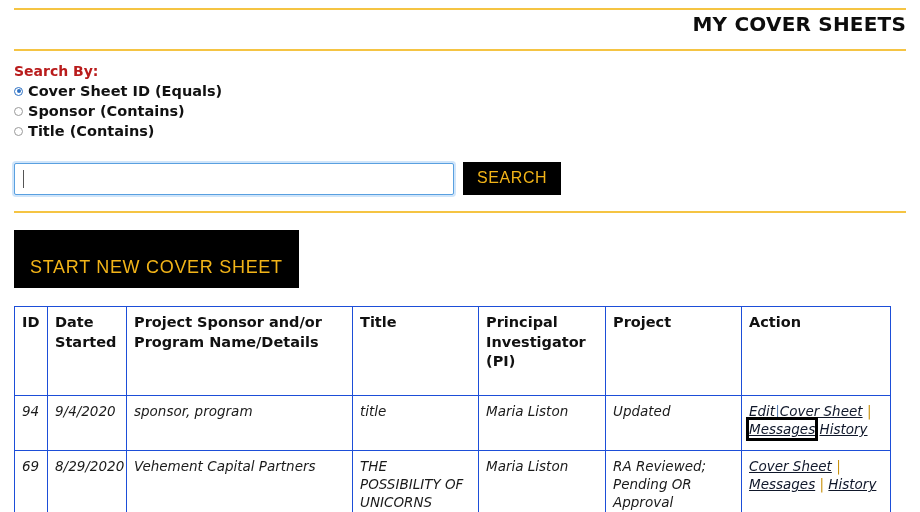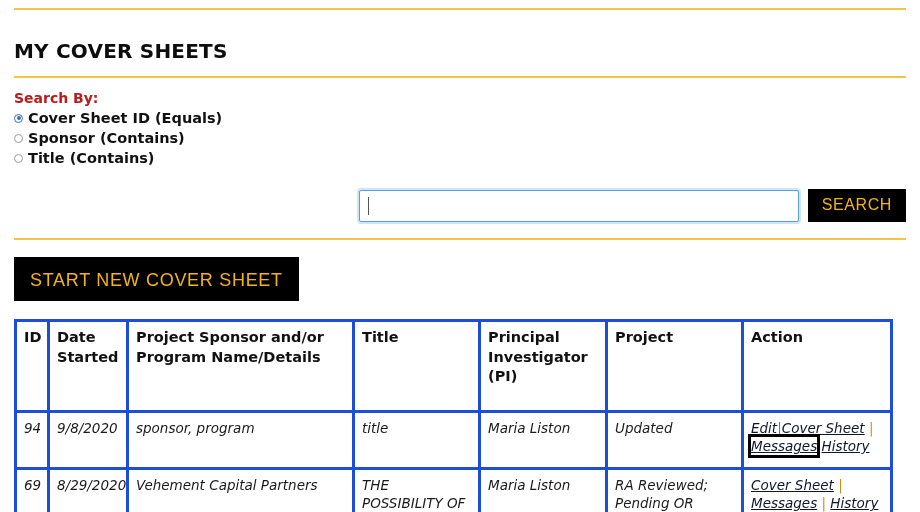--- a/index.html
+++ b/index.html
@@ -26,22 +26,23 @@
     margin: 0;
     height: 0;
   }
   .rule-top { margin-top: 8px; }
 
   #page-title {
     font-size: 20px;
     font-weight: bold;
     letter-spacing: 0.2px;
     color: #0d0d0d;
-    margin: 29px 0 13px 0;
-    font-family: "DejaVu Sans", "Liberation Sans", sans-serif;
+    margin: 2px 0 13px 0;
+    font-family: "DejaVu Sans", "Liberation Sans", sans-serif;
+    text-align: right;
   }
 
   .search-block { margin-top: 12px; }
   .search-by-label {
     font-size: 14px;
     font-weight: bold;
     color: #b91c1c;
     margin-bottom: 3px;
   }
   .radio-row {
@@ -77,21 +78,20 @@
     font-size: 14.5px;
     font-weight: bold;
     color: #111111;
     text-align: right;
   }
 
   .search-row {
     display: flex;
     align-items: center;
     margin-top: 22px;
-    justify-content: flex-end;
   }
   .search-input-wrap {
     position: relative;
     width: 440px;
     height: 32px;
   }
   #search-input {
     width: 440px;
     height: 32px;
     box-sizing: border-box;
@@ -130,37 +130,37 @@
 
   .rule-mid { margin-top: 16px; }
 
   #start-new-button {
     display: inline-block;
     background: #000000;
     color: #f2b418;
     border: none;
     font-size: 18px;
     letter-spacing: 0.7px;
-    padding: 14px 16px 12px 16px;
+    padding: 28px 16px 12px 16px;
     margin-top: 17px;
     cursor: pointer;
     font-family: "Liberation Sans", sans-serif;
     line-height: 1;
   }
 
   table.cover-sheets {
     border-collapse: collapse;
     margin-top: 18px;
     width: 876px;
     table-layout: fixed;
     background: #ffffff;
   }
   table.cover-sheets th,
   table.cover-sheets td {
-    border: 3px solid #1d4ed8;
+    border: 1px solid #1d4ed8;
     vertical-align: top;
     padding: 6px 8px 6px 7px;
   }
   table.cover-sheets th {
     text-align: left;
     font-size: 14.5px;
     font-weight: bold;
     color: #111111;
     font-family: "DejaVu Sans", "Liberation Sans", sans-serif;
     line-height: 1.35;
@@ -258,21 +258,21 @@
         <th>Project Sponsor and/or Program Name/Details</th>
         <th>Title</th>
         <th>Principal Investigator (PI)</th>
         <th>Project</th>
         <th>Action</th>
       </tr>
     </thead>
     <tbody>
       <tr class="row-94">
         <td>94</td>
-        <td>9/8/2020</td>
+        <td>9/4/2020</td>
         <td>sponsor, program</td>
         <td>title</td>
         <td>Maria Liston</td>
         <td>Updated</td>
         <td class="action-cell"><span class="lnk">Edit</span><span class="sep">|</span><span class="lnk">Cover Sheet</span> <span class="sep-gold">|</span> <span class="focus-box"><span class="lnk">Messages</span></span> <span class="lnk">History</span></td>
       </tr>
       <tr class="row-77">
         <td>69</td>
         <td>8/29/2020</td>
         <td>Vehement Capital Partners</td>

